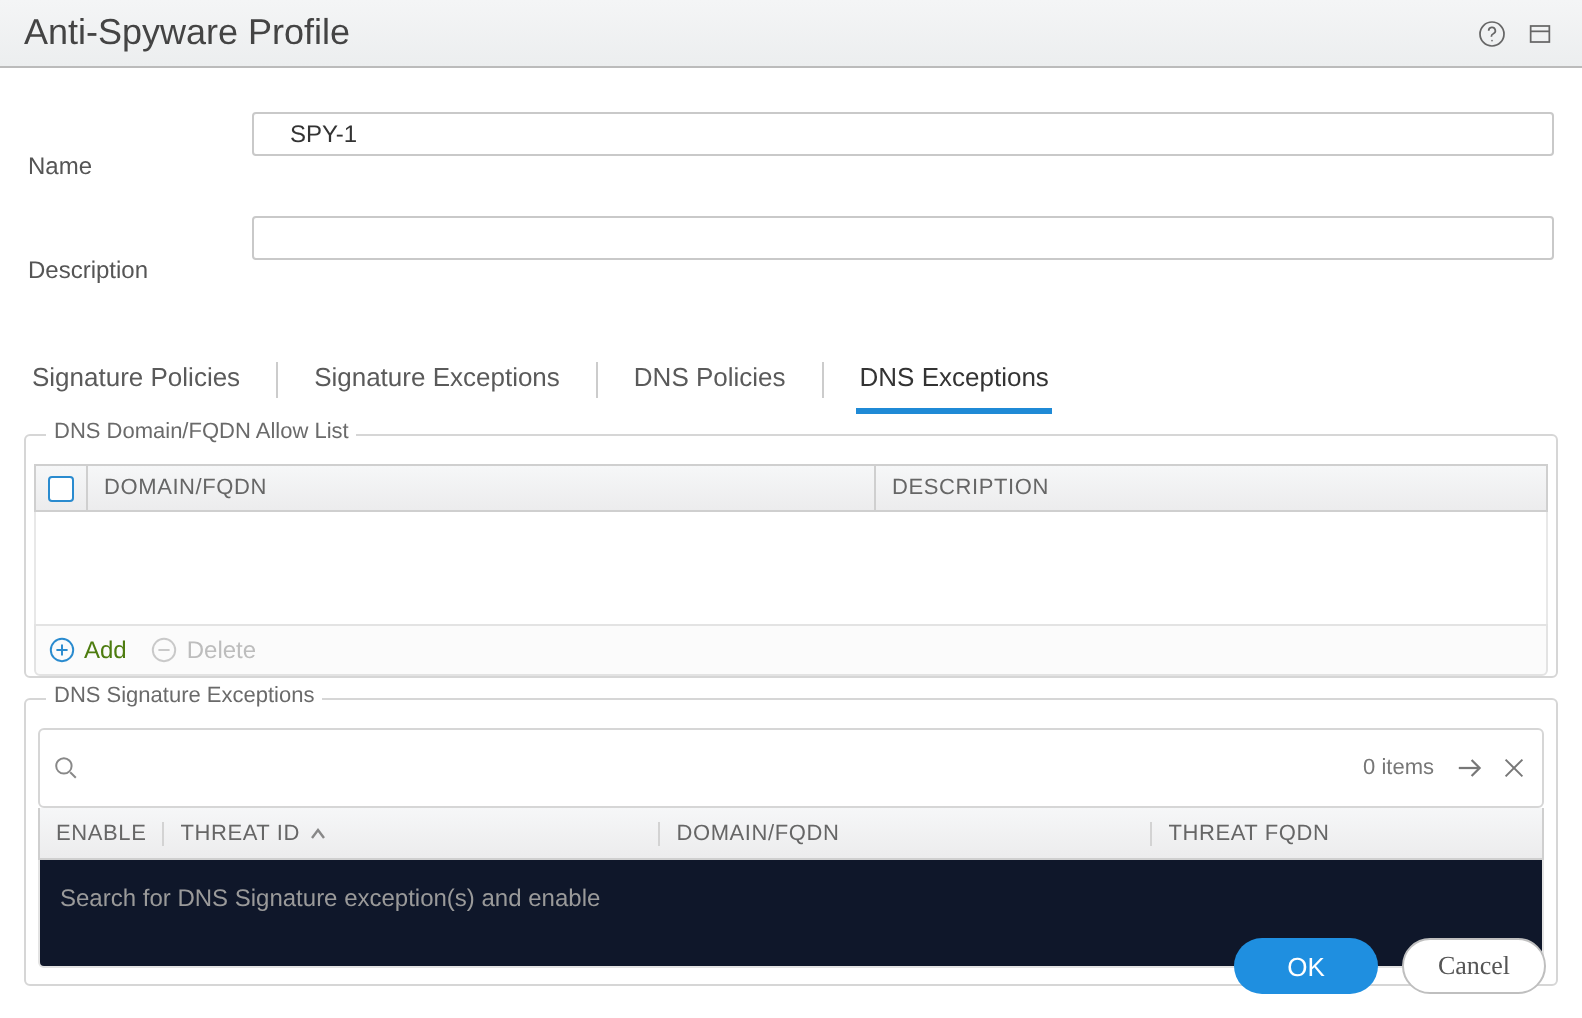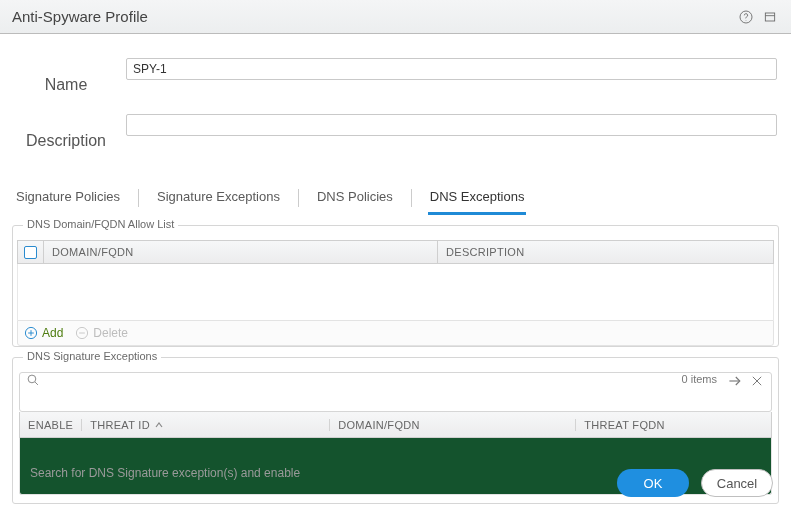--- a/index.html
+++ b/index.html
@@ -14,35 +14,35 @@
   }
   
   .titlebar {
     height:34px;
     background:linear-gradient(#f4f5f6,#eceeef);
     border-bottom:1px solid #bbb;
     display:flex; align-items:center;
     padding:0 12px;
   }
   .titlebar .title {
-    font-size:15px; color:#444; flex:1;
+    font-size:18px; color:#444; flex:1;
   }
   .titlebar .ticon {
     width:18px; height:18px; margin-left:6px;
     display:flex; align-items:center; justify-content:center;
     color:#666;
   }
   .titlebar .ticon svg { width:16px; height:16px; stroke:#666; fill:none; stroke-width:1.3; }
   
   .form-area { padding:10px 14px 6px 14px; }
   .form-row { display:flex; align-items:center; margin-bottom:6px; }
-  .form-row label { width:112px; text-align:center; padding-right:8px; color:#555; font-size:16px;margin-top:32px; }
+  .form-row label { width:112px; text-align:left; padding-right:8px; color:#555; font-size:12px;margin-top:32px; }
   .form-row input[type=text] {
     flex:1; height:22px; border:1px solid #c9c9c9; border-radius:2px;
-    padding:0 6px; font-size:12px; color:#333; outline:none;
+    padding:0 18px; font-size:12px; color:#333; outline:none;
   }
   
   .tabs { display:flex; align-items:center; padding:0 14px; border-bottom:1px solid #fff; margin-top:19px;text-align:right; }
   .tab {
     padding:8px 2px 10px 2px; font-size:13px; color:#5a5a5a; cursor:pointer;
     position:relative;
   }
   .tab.active { color:#333; }
   .tab.active::after {
     content:""; position:absolute; left:0; right:0; bottom:-1px; height:3px;
@@ -90,21 +90,21 @@
   .footer-btn { display:flex; align-items:center; gap:4px; font-size:12px; cursor:pointer; }
   .footer-btn.add { color:#4d7c0f; }
   .footer-btn.delete { color:#bdbdbd; cursor:default; }
   .iconcircle { width:14px; height:14px; }
   .chkbox {
     width:13px; height:13px; border:1.5px solid #2a8bcf; border-radius:2px; background:#fff;
     cursor:pointer;
   }
   
   .sig-search-row {
-    display:flex; gap:6px;
+    display:flex; align-items:center; gap:6px;
     margin:6px 6px 0 6px;
     border:1px solid #d6d6d6; border-radius:3px;
     height:40px; padding:0 6px;
   }
   .sig-search-row .mag { width:14px; height:14px; color:#888; flex:0 0 auto; }
   .sig-search-row input {
     flex:1; border:none; outline:none; font-size:12px; height:22px;
   }
   .sig-search-row .count { color:#777; font-size:11px; padding:0 4px; white-space:nowrap; }
   .sig-search-row .arrow, .sig-search-row .close {
@@ -121,36 +121,36 @@
     display:flex; align-items:center; padding:0 8px;
     color:#666; font-size:11px; letter-spacing:.3px;
     border-right:1px solid #d3d3d3;
   }
   .sig-head .col.enable { flex:0 0 56px; }
   .sig-head .col.tid { flex:0 0 248px; gap:4px; }
   .sig-head .col.dfqdn { flex:0 0 246px; }
   .sig-head .col.tname { flex:1; border-right:none; }
   .sig-body {
     margin:0 6px 8px 6px;
-    border:1px solid #e3e3e3; border-top:none; background:#14532d;
-    height:54px; padding:28px 10px; color:#9a9a9a; font-size:12px;
+    border:1px solid #e3e3e3; border-top:none; background:#0f172a;
+    height:54px; padding:12px 10px; color:#9a9a9a; font-size:12px;
     border-bottom-left-radius:3px; border-bottom-right-radius:3px;
   }
   .sort-caret { width:10px; height:10px; }
   
   .button-bar {
     position:absolute; right:18px; bottom:12px; display:flex; gap:12px;
   }
   .btn {
     min-width:72px; height:28px; border-radius:14px; font-size:13px;
     display:flex; align-items:center; justify-content:center; cursor:pointer;
     border:1px solid transparent;
   }
   .btn.primary { background:#1f8fe0; color:#fff; }
-  .btn.secondary { background:#fff; color:#555; border:1px solid #bfbfbf; }
+  .btn.secondary { background:#fff; color:#555; border:1px solid #bfbfbf;font-family:Liberation Serif, serif; }
 </style>
 </head>
 <body>
 
 <div class="titlebar">
   <div class="title">Anti-Spyware Profile</div>
   <div class="ticon">
     <svg viewBox="0 0 24 24">
         <circle cx="12" cy="12" r="9"></circle>
         <path d="M9.5 9.5a2.5 2.5 0 1 1 3.5 2.3c-.9.4-1.5 1-1.5 2.2"></path>

